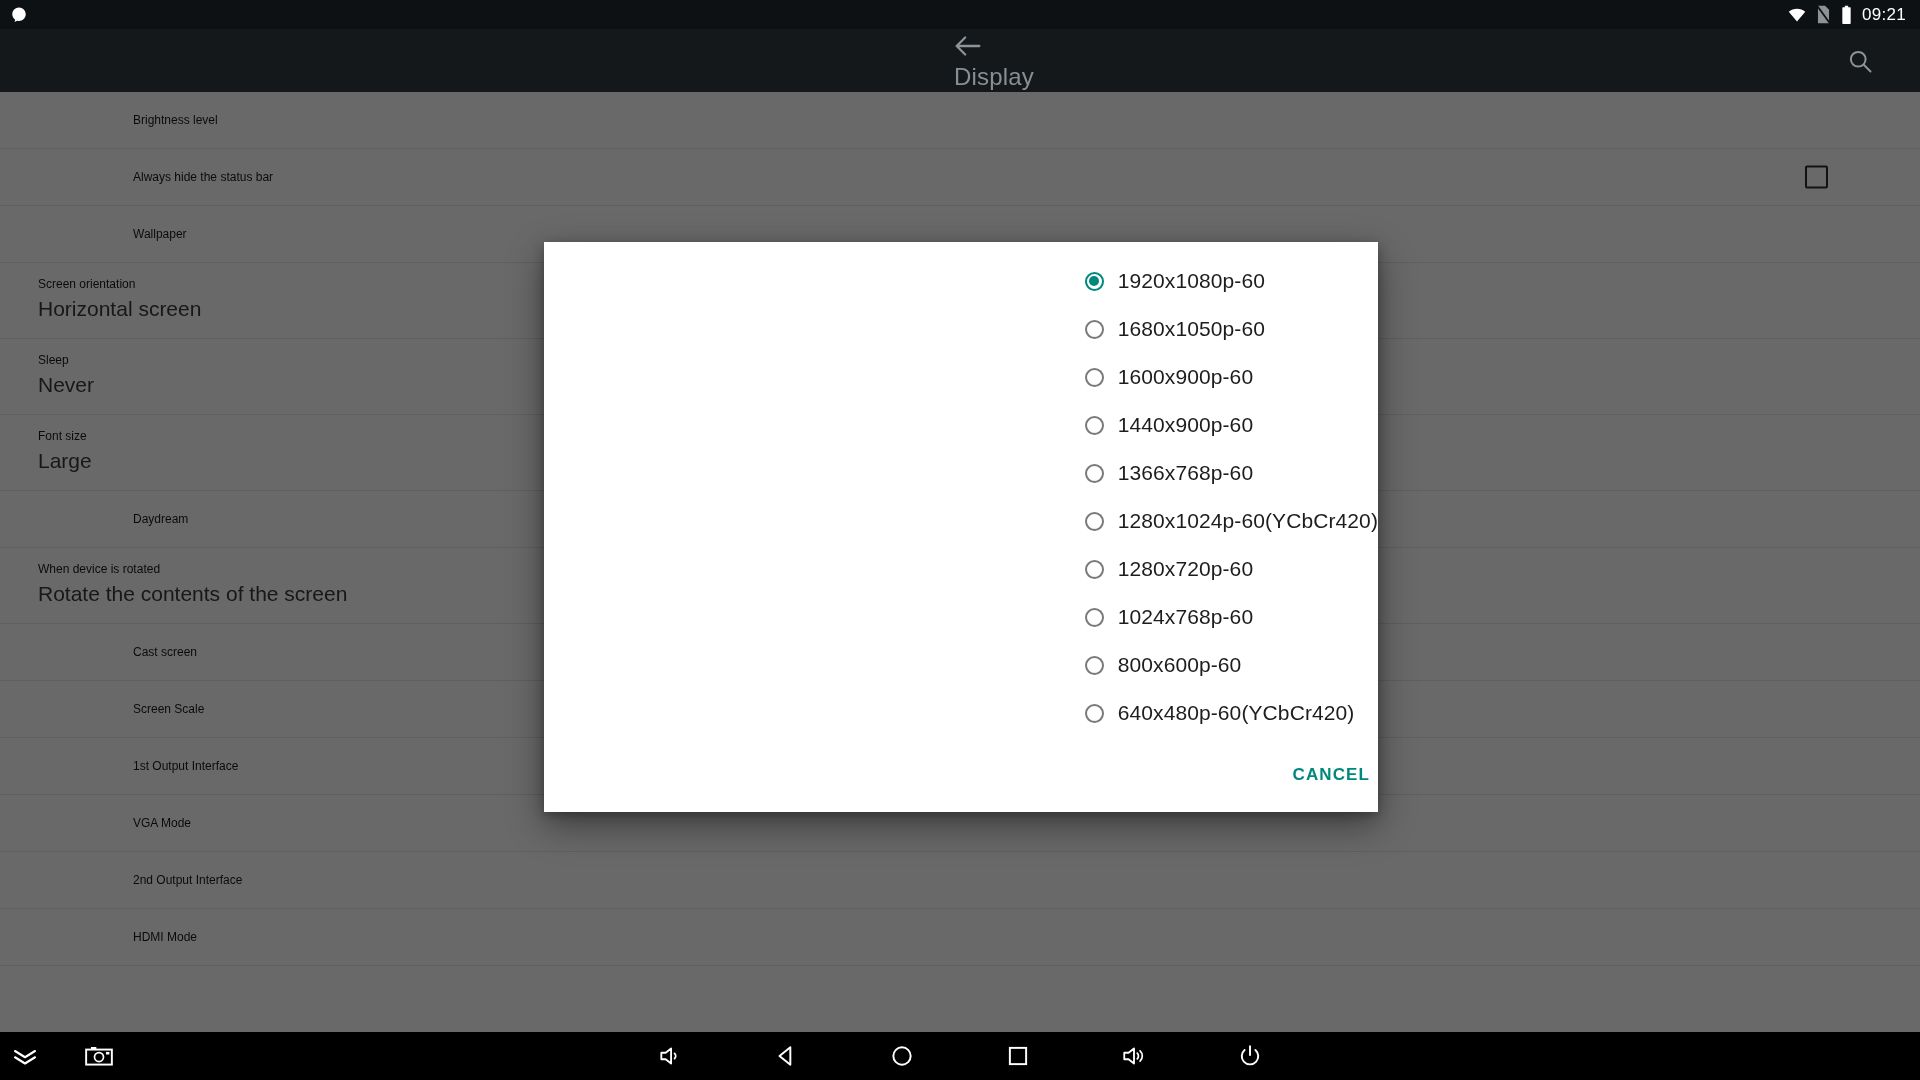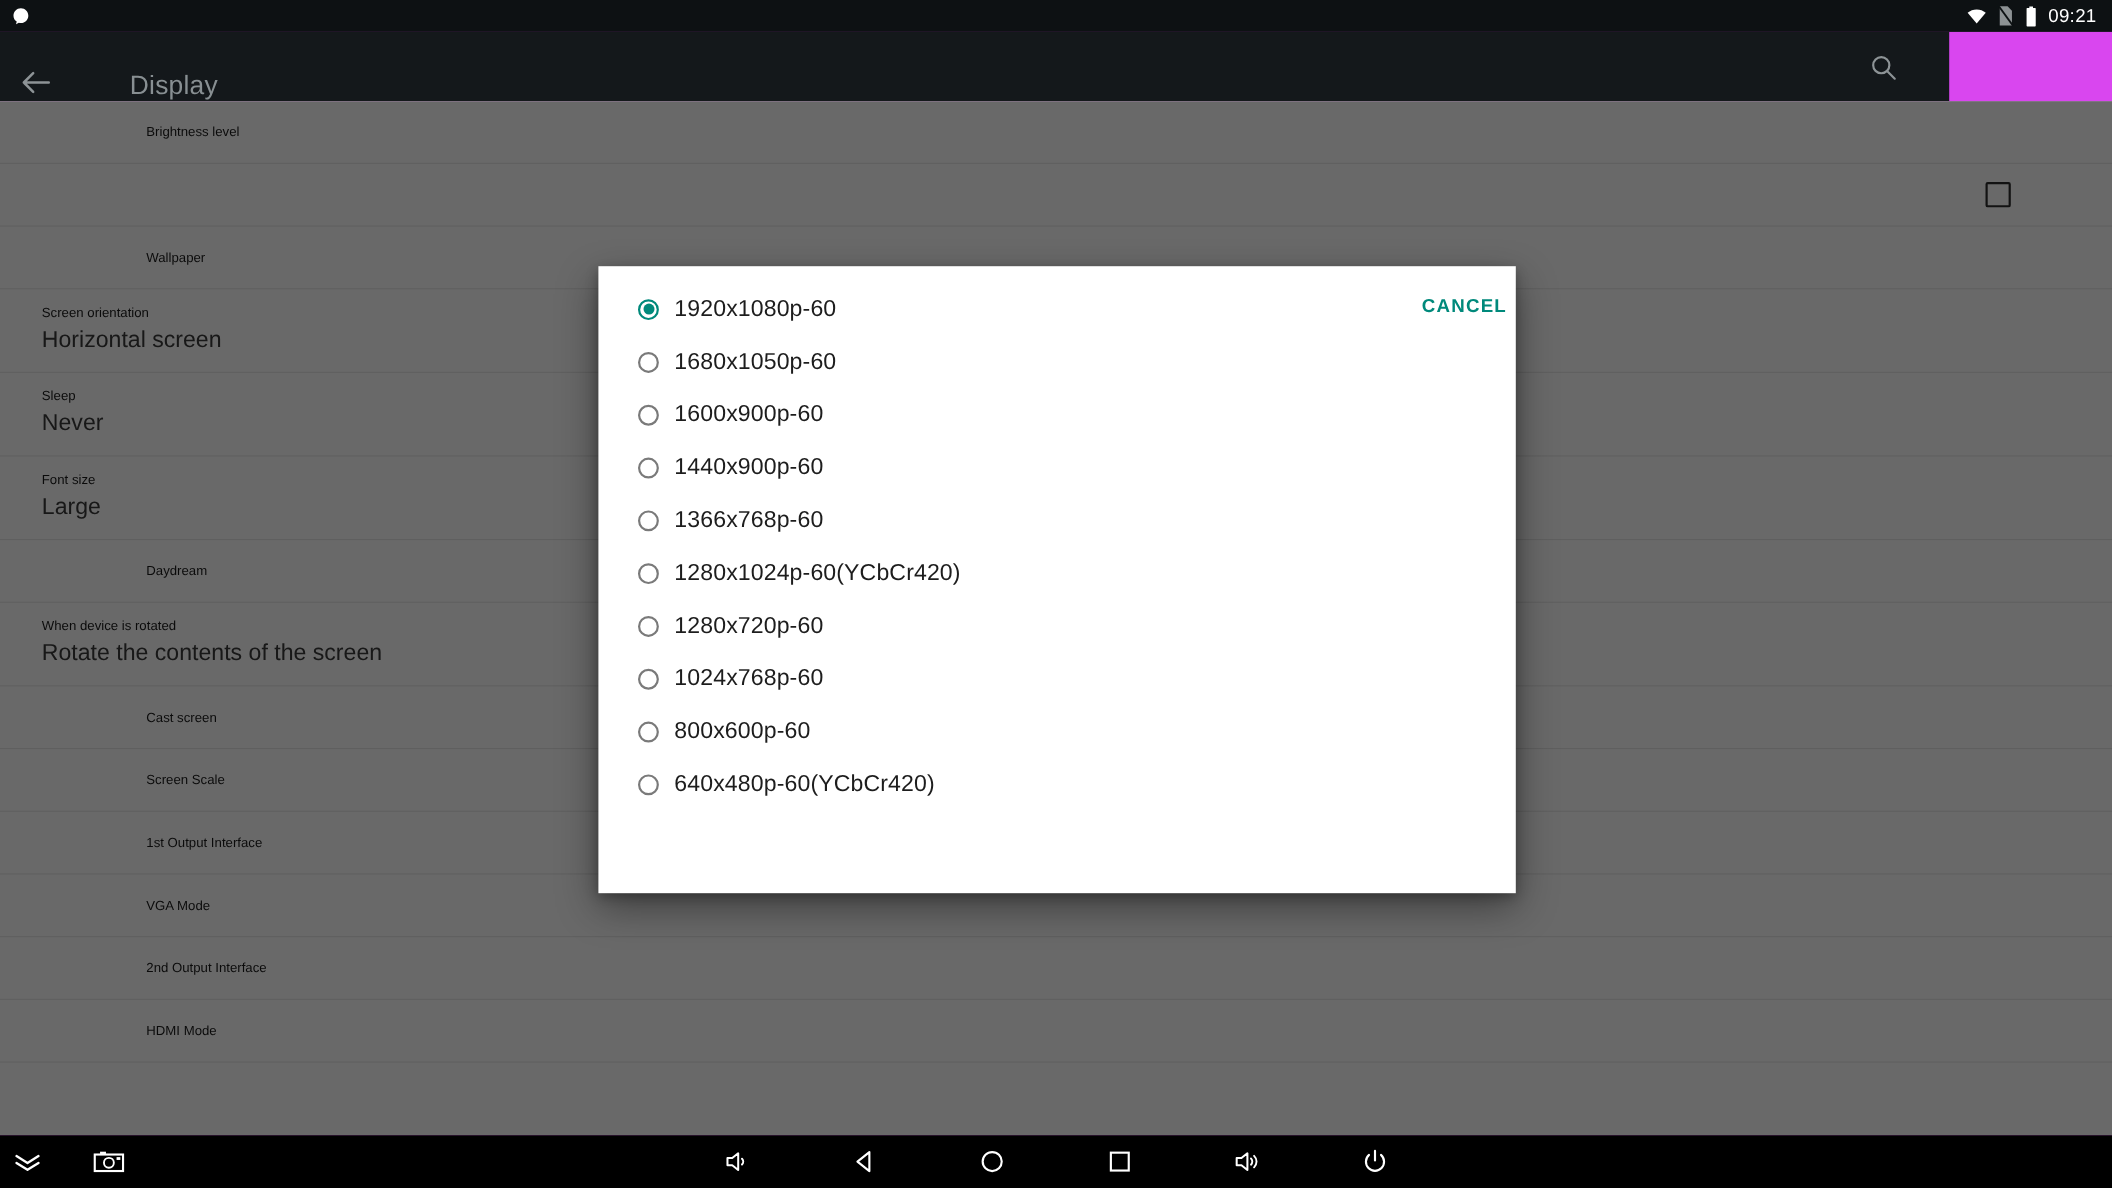--- a/index.html
+++ b/index.html
@@ -22,23 +22,23 @@
   .status-left { display:flex; align-items:center; gap:8px; }
   .status-right { display:flex; align-items:center; gap:9px; }
   .blob-icon { width:18px; height:18px; display:block; }
   .sb-time {
     color:#ffffff; font-size:17px; letter-spacing:.3px;
     font-family:"Liberation Sans", sans-serif;
   }
 
   
   .action-bar {
-    position:absolute; top:29px; left:0; width:1772px; height:63px;
+    position:absolute; top:29px; left:0; width:1920px; height:63px;
     background:#14181b;
-    display:flex; align-items:flex-end;
+    display:flex; align-items:center;flex-direction:column;
   }
   .back-arrow { width:34px; height:34px; margin-left:16px; margin-right:0; display:block; cursor:pointer; }
   .ab-title {
     color:#888f92; font-size:24px; margin-left:68px; letter-spacing:.2px;
   }
   .search-btn {
     position:absolute; right:46px; top:50%; transform:translateY(-50%);
     width:28px; height:28px; cursor:pointer;
   }
 
@@ -68,22 +68,23 @@
     width:23px; height:23px; border:2.5px solid #2c2c2c; border-radius:2px;
     background:transparent;
   }
 
   
   .dialog {
     position:absolute;
     left:544px; top:242px; width:834px; height:570px;
     background:#ffffff;
     box-shadow:0 13px 34px rgba(0,0,0,.42), 0 3px 10px rgba(0,0,0,.28);
-    display:flex; flex-direction:row;
+    display:flex; flex-direction:column;
     overflow:hidden;
+    align-items:flex-end;
   }
   .dlg-list { flex:1; padding:15px 0 0 0; }
   .dlg-item {
     display:flex; align-items:center;
     height:48px; padding-left:36px; cursor:pointer;
   }
   .radio {
     width:19px; height:19px; border-radius:50%;
     border:2px solid #7a7a7a; background:#fff;
     flex:0 0 auto; position:relative; margin-right:14px;
@@ -153,20 +154,21 @@
       <path d="M15.2 15.2 21 21" stroke="#8d9396" stroke-width="1.7" stroke-linecap="round"></path>
     </svg>
   </div>
 
   <div class="content">
     <div class="settings-list" id="settings-list">
         <div class="s-row">
           <div class="s-title">Brightness level</div>
         </div>
         <div class="s-row">
+          <div class="s-title">Always hide the status bar</div>
           <div class="s-check"></div>
         </div>
         <div class="s-row">
           <div class="s-title">Wallpaper</div>
         </div>
         <div class="s-row two-line">
           <div class="s-title">Screen orientation</div>
           <div class="s-sub">Horizontal screen</div>
         </div>
         <div class="s-row two-line">

